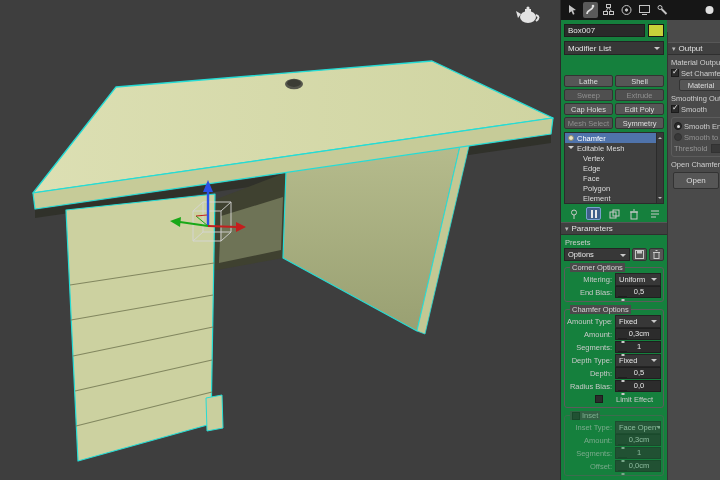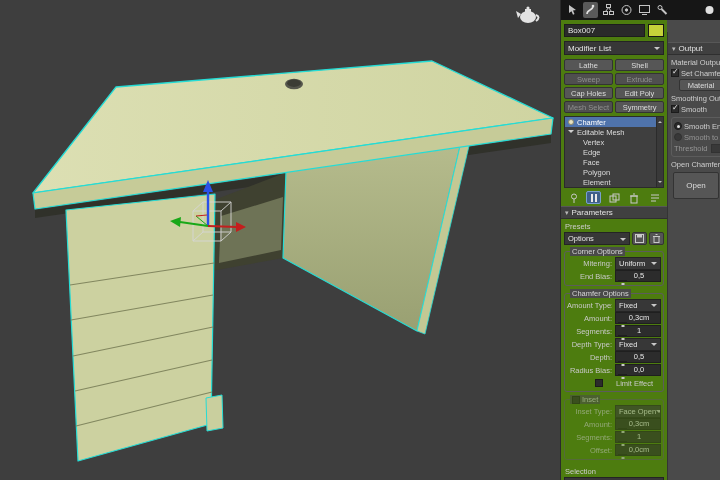--- a/index.html
+++ b/index.html
@@ -10,31 +10,31 @@
   .viewport{position:absolute;left:0;top:0;width:560px;height:480px;background:#3e3e3e;}
   .teapot{position:absolute;left:514px;top:4px;width:28px;height:22px;}
 
   
   .cmd{position:absolute;left:560px;top:0;width:160px;height:480px;background:#4a4a4a;border-left:1px solid #2a2a2a;}
   .tabbar{position:absolute;left:0;top:0;width:160px;height:20px;background:#161616;display:flex;align-items:center;gap:3px;padding:0 4px;}
   .tab{width:15px;height:16px;display:flex;align-items:center;justify-content:center;}
   .tab.active{background:#5a5a5a;border-radius:2px;}
   .tab-right{margin-left:auto;}
 
-  .maincol{position:absolute;left:0;top:20px;width:106px;bottom:0;background:#4d7c0f;padding:4px 3px 0;}
+  .maincol{position:absolute;left:0;top:20px;width:106px;bottom:0;background:#15803d;padding:4px 3px 0;}
   .outcol{position:absolute;left:106px;top:20px;right:0;bottom:0;background:#4a4a4a;border-left:1px solid #343434;padding:10px 0 0 3px;overflow:hidden;margin-top:12px;}
 
   .field{background:#2a2a2a;border:1px solid #1d1d1d;color:#e6e6e6;font-size:8px;line-height:11px;padding:0 3px;height:13px;overflow:hidden;white-space:nowrap;}
   .namerow{display:flex;gap:3px;height:13px;margin-bottom:4px;}
   .namerow .field{flex:1;}
   .swatch{width:16px;height:13px;background:#c6d23a;border:1px solid #161616;}
 
   .dd{display:flex;align-items:center;background:#373737;border:1px solid #242424;height:13px;padding:0 3px;font-size:7.5px;color:#e6e6e6;white-space:nowrap;overflow:hidden;}
   .dd::after{content:"";margin-left:auto;border:3px solid transparent;border-top-color:#c9c9c9;transform:translateY(2px);flex:none;}
-  .modlist{height:14px;margin-bottom:4px;font-size:8px;}
+  .modlist{height:14px;margin-bottom:20px;font-size:8px;}
 
   .btngrid{display:grid;grid-template-columns:1fr 1fr;gap:2px;margin-bottom:3px;}
   .btn{height:12px;background:#565656;border:1px solid #333;border-radius:2px;color:#dcdcdc;font-size:7.5px;display:flex;align-items:center;justify-content:center;overflow:hidden;white-space:nowrap;}
   .btn.dim{color:#8f8f8f;background:#4f4f4f;}
 
   .stack{height:72px;background:#3f3f3f;border:1px solid #2b2b2b;position:relative;margin-bottom:3px;overflow:hidden;}
   .srow{height:10px;display:flex;align-items:center;font-size:7.5px;color:#dcdcdc;padding-left:3px;gap:3px;white-space:nowrap;}
   .srow.sel{background:#4f73ab;color:#fff;}
   .srow.sub{padding-left:18px;}
   .bulb{width:6px;height:6px;border-radius:50%;background:#e8e2c2;border:1px solid #8f8a6a;position:relative;flex:none;}
@@ -78,21 +78,21 @@
   .dis{opacity:.55;}
 
   
   .outcol .rollout{margin:0 0 2px -3px;}
   .olabel{font-size:7.5px;color:#cfcfcf;margin:3px 0 1px;white-space:nowrap;}
   .orow{display:flex;align-items:center;gap:2px;height:10px;white-space:nowrap;margin-bottom:1px;}
   .olbl{font-size:7.5px;color:#cfcfcf;}
   .obtn{width:44px;height:12px;margin:1px 0 2px 8px;}
   .ogroup{border:1px solid #5c5c5c;border-radius:3px;margin:3px 0;padding:3px 2px 2px;width:72px;}
   .ofield{width:18px;height:9px;background:#2c2c2c;border:1px solid #1f1f1f;margin-left:2px;}
-  .openbtn{width:46px;height:27px;margin:3px 0 0 2px;font-size:8px;}
+  .openbtn{width:46px;height:17px;margin:3px 0 0 2px;font-size:8px;}
 </style>
 </head>
 <body>
 
 <div class="root">
 
   <div class="viewport">
     <svg width="560" height="480" viewBox="0 0 560 480">
       <defs>
         <linearGradient id="gtop" x1="0" y1="0" x2="1" y2="0">

